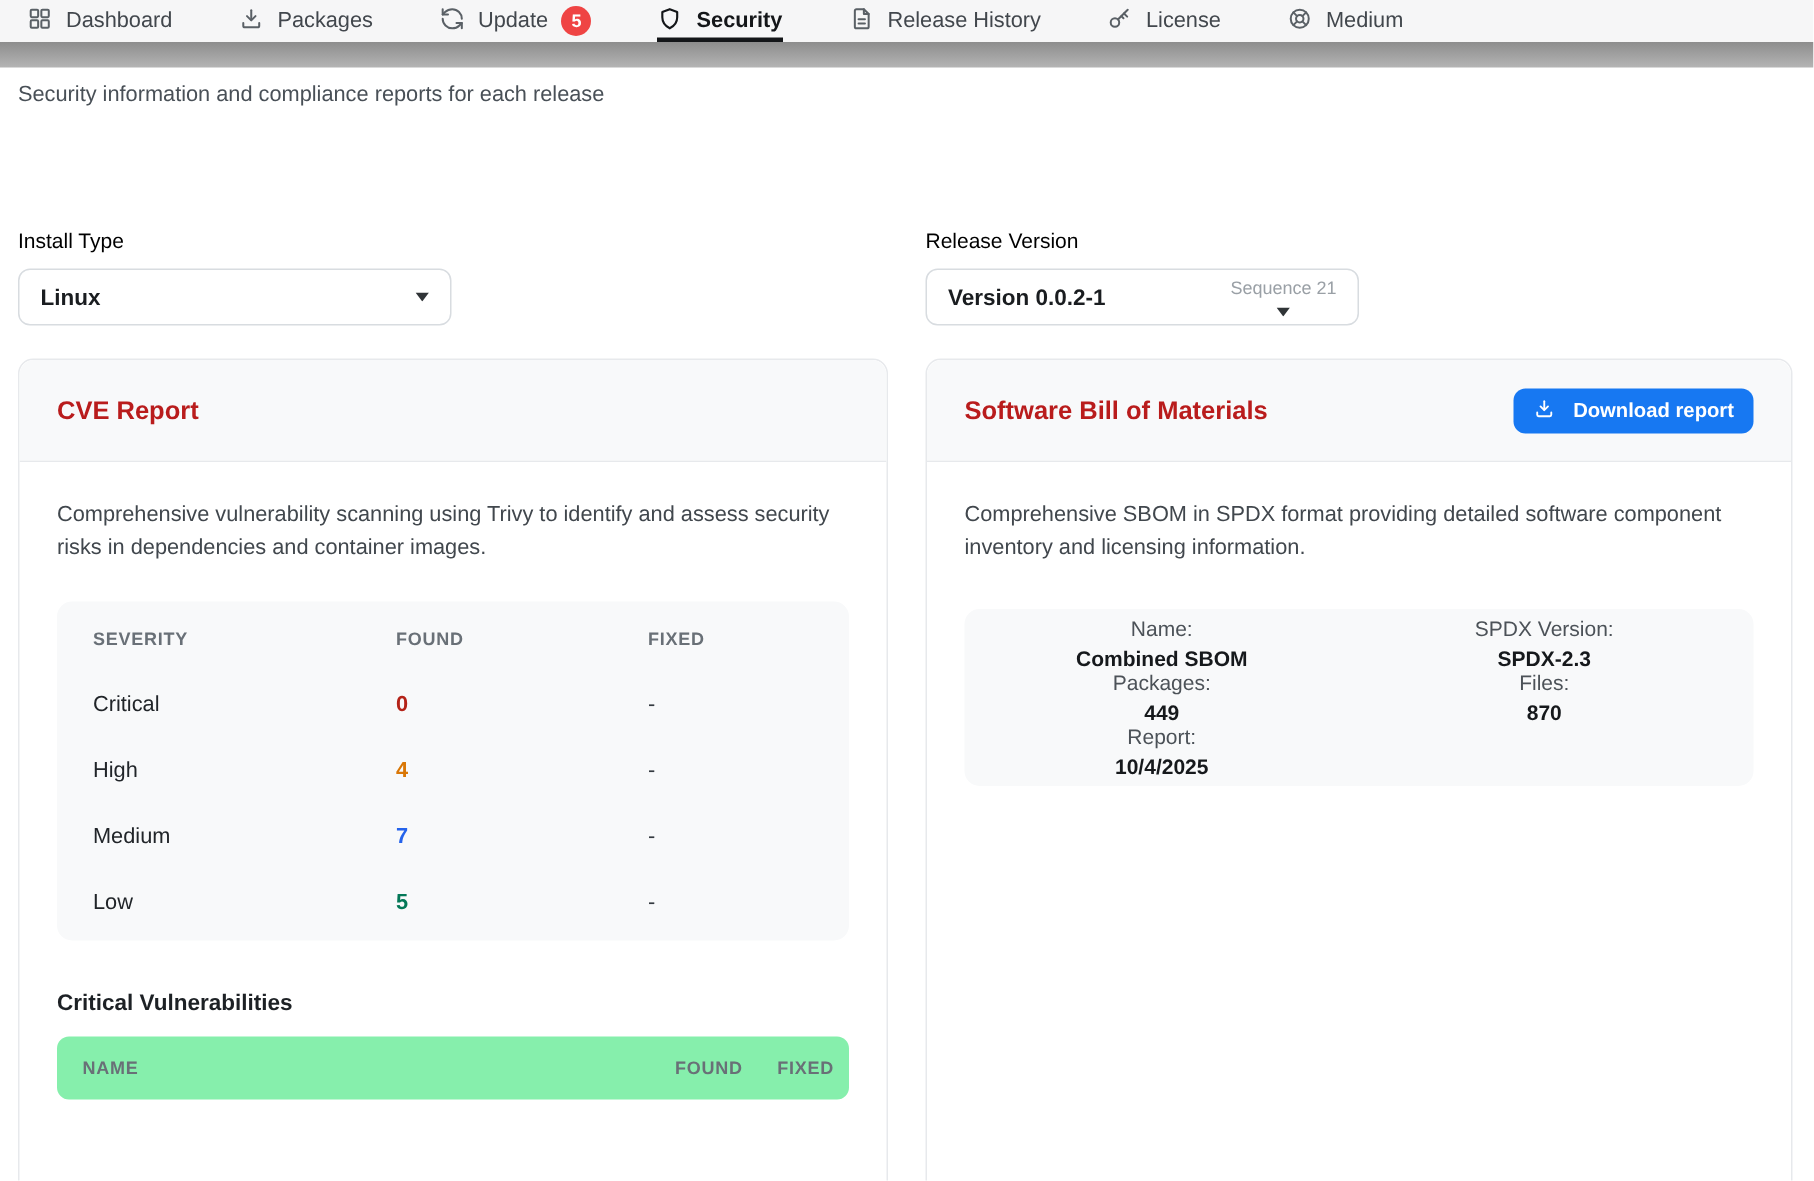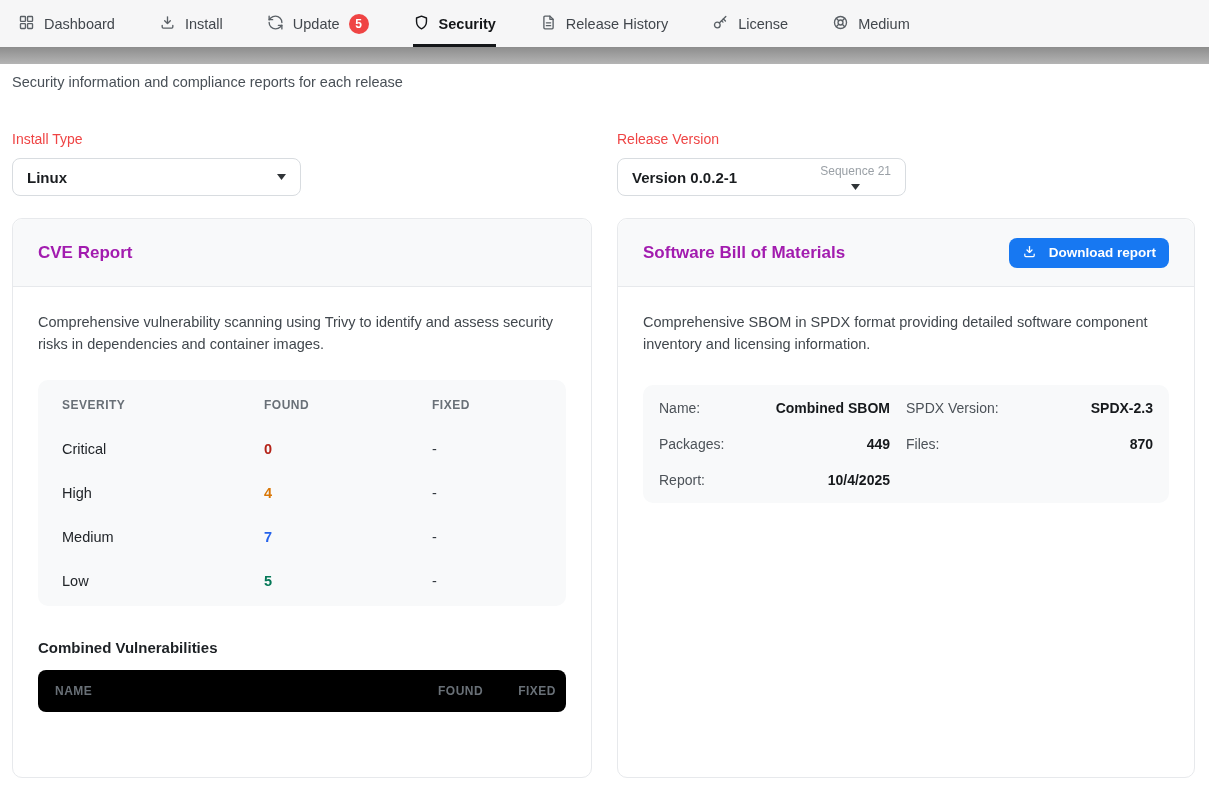--- a/index.html
+++ b/index.html
@@ -1,20 +1,20 @@
 <!DOCTYPE html>
 <html><head>
 <meta charset="utf-8">
 <style>
   * { margin:0; padding:0; box-sizing:border-box; }
   html,body { width:1209px; height:787px; overflow:hidden; background:#fff;
     font-family:"Liberation Sans","DejaVu Sans",sans-serif; color:#212529; }
 
   
-  .topnav { height:47px; background:#f6f6f7; display:flex; align-items:stretch; }
+  .topnav { height:28px; background:#f6f6f7; display:flex; align-items:stretch; }
   .tab { display:flex; align-items:center; gap:9px; margin:0 22px; cursor:pointer;
          font-size:14.5px; color:#42474d; white-space:nowrap; border-bottom:3px solid transparent;
          padding-top:3px; }
   .tab:first-child { margin-left:18px; }
   .tab svg { width:17px; height:17px; stroke:#5a6066; stroke-width:1.9; fill:none;
              stroke-linecap:round; stroke-linejoin:round; flex:0 0 auto; }
   .tab.active { color:#141619; font-weight:700; border-bottom-color:#141619; }
   .tab.active svg { stroke:#141619; stroke-width:2; }
   .badge { min-width:20px; height:20px; border-radius:10px; color:#fff; font-size:12px;
            font-weight:700; display:flex; align-items:center; justify-content:center;
@@ -25,64 +25,64 @@
   
   main { padding:0 14px 0 12px; }
   h1 { margin-top:34px; font-size:30px; line-height:36px; font-weight:700;
        letter-spacing:-0.3px; color:#1b1e21; }
   .subtitle { margin-top:10px; font-size:14.5px; color:#495057; }
 
   .two-col { display:grid; grid-template-columns:580px 578px; column-gap:25px; }
 
   
   .filters { margin-top:41px; }
-  .filter-label { font-size:14px; color:#ef4444; margin-bottom:11px; }
+  .filter-label { font-size:14px; color:#000000; margin-bottom:11px;margin-top:40px; }
   .select { width:289px; height:38px; background:#fff; border:1px solid #d8dce0;
             border-radius:8px; display:flex; align-items:center; justify-content:space-between;
             padding:0 14px; cursor:pointer; font-family:inherit; }
   .select .val { font-size:15px; font-weight:700; color:#1a1d20; }
   .seq-group { display:flex; align-items:center; gap:6px;flex-direction:column; }
   .seq { font-size:12px; color:#9aa0a6; }
   .caret svg { display:block; fill:#303437; }
 
   
   .cards { margin-top:22px; align-items:stretch; }
   .card { border:1px solid #e7e9ec; border-radius:10px; background:#fff; min-height:560px; }
   .card-head { height:68px; background:#f8f9fa; border-bottom:1px solid #e7e9ec;
                border-radius:10px 10px 0 0; display:flex; align-items:center;
                justify-content:space-between; padding:0 25px; }
-  .card-head h2 { font-size:17px; font-weight:700; color:#a21caf; }
+  .card-head h2 { font-size:17px; font-weight:700; color:#b91c1c; }
   .card-body { padding:25px; }
   .card-desc { font-size:14.5px; line-height:21.5px; color:#41474d; }
 
   .btn-primary { display:flex; align-items:center; gap:8px; height:30px; padding:0 13px;
                  border:none; border-radius:8px; color:#fff; font-size:13.5px; font-weight:700;
                  cursor:pointer; font-family:inherit; }
   .btn-primary svg { width:15px; height:15px; stroke:#fff; stroke-width:2; fill:none;
                      stroke-linecap:round; stroke-linejoin:round; }
 
   
   .sev-table { margin-top:25px; background:#f8f9fa; border-radius:10px; padding:3px 0; }
   .sev-row { display:grid; grid-template-columns:202px 168px 1fr; align-items:center;
              height:44px; padding:0 24px; }
   .th { font-size:12px; font-weight:700; letter-spacing:0.5px; color:#697077; }
   .sev-name { font-size:14.5px; color:#212529; }
   .sev-found { font-size:14.5px; font-weight:700; }
   .sev-fixed { font-size:14.5px; color:#343a40; }
 
   
   .section-title { margin-top:33px; font-size:15px; font-weight:700; color:#1d2125; }
-  .cv-head { margin-top:14px; background:#000000; border-radius:8px; height:42px;
-             display:grid; grid-template-columns:1fr auto auto; column-gap:35px;
+  .cv-head { margin-top:14px; background:#86efac; border-radius:8px; height:42px;
+             display:grid; grid-template-columns:1fr auto auto; column-gap:23px;
              align-items:center; padding:0 10px 0 17px; }
 
   
   .sbom-box { margin-top:30px; background:#f8f9fa; border-radius:10px; padding:5px 16px; }
   .sbom-row { display:grid; grid-template-columns:1fr 1fr; }
-  .sbom-cell { height:36px; display:flex; align-items:center; justify-content:space-between; }
+  .sbom-cell { height:36px; display:flex; align-items:center; justify-content:space-between;flex-direction:column; }
   .sbom-cell.left { padding-right:16px; }
   .sbom-label { font-size:14px; color:#4c5archives258; color:#4c5258; }
   .sbom-value { font-size:14px; font-weight:700; color:#16191c; text-align:right; }
 </style>
 </head>
 <body>
 
 <nav class="topnav">
   <div class="tab">
     <span><svg viewBox="0 0 24 24">
@@ -92,21 +92,21 @@
           <rect x="13.5" y="13.5" width="7" height="7" rx="1"></rect>
         </svg></span>
     <span>Dashboard</span>
   </div>
   <div class="tab">
     <span><svg viewBox="0 0 24 24">
           <path d="M12 4v9"></path>
           <path d="M8 9.5l4 4 4-4"></path>
           <path d="M4.5 16v2.5A1.5 1.5 0 0 0 6 20h12a1.5 1.5 0 0 0 1.5-1.5V16"></path>
         </svg></span>
-    <span>Install</span>
+    <span>Packages</span>
   </div>
   <div class="tab">
     <span><svg viewBox="0 0 24 24">
           <path d="M21 12a9 9 0 0 0-9-9 9.75 9.75 0 0 0-6.74 2.74L3 8"></path>
           <path d="M3 3v5h5"></path>
           <path d="M3 12a9 9 0 0 0 9 9 9.75 9.75 0 0 0 6.74-2.74L21 16"></path>
           <path d="M21 21v-5h-5"></path>
         </svg></span>
     <span>Update</span>
     <span class="badge" style="background-color: rgb(239, 68, 68);">5</span>
@@ -207,21 +207,21 @@
             <span class="sev-found" style="color: rgb(37, 99, 235);">7</span>
             <span class="sev-fixed">-</span>
           </div>
           <div class="sev-row">
             <span class="sev-name">Low</span>
             <span class="sev-found" style="color: rgb(4, 120, 87);">5</span>
             <span class="sev-fixed">-</span>
           </div>
         </div>
 
-        <h3 class="section-title">Combined Vulnerabilities</h3>
+        <h3 class="section-title">Critical Vulnerabilities</h3>
         <div class="cv-head">
           <span class="th">NAME</span>
           <span class="th">FOUND</span>
           <span class="th">FIXED</span>
         </div>
       </div>
     </section>
 
     <section class="card">
       <div class="card-head">

